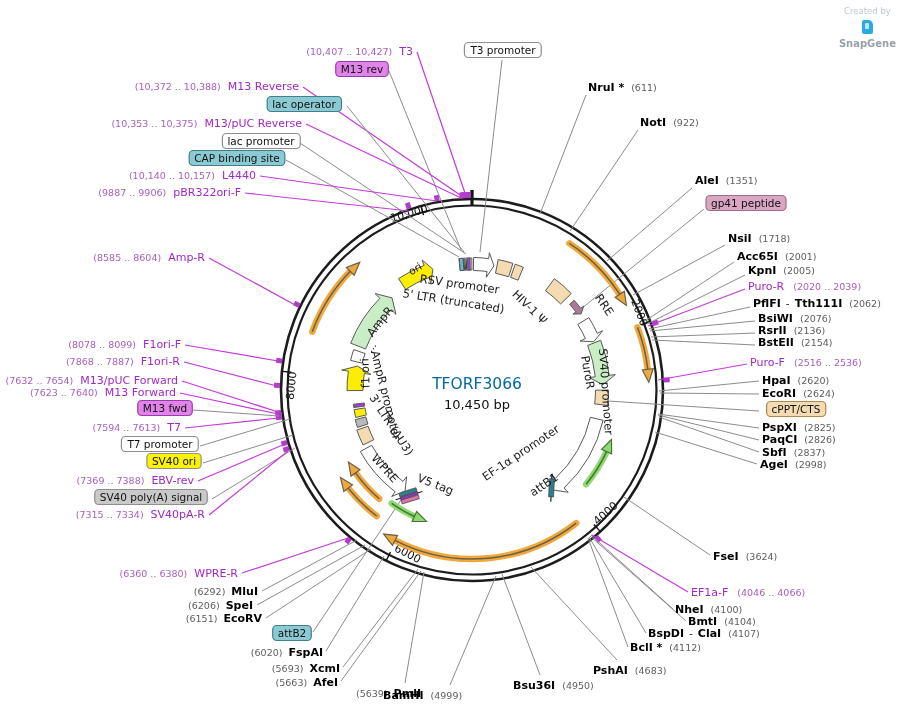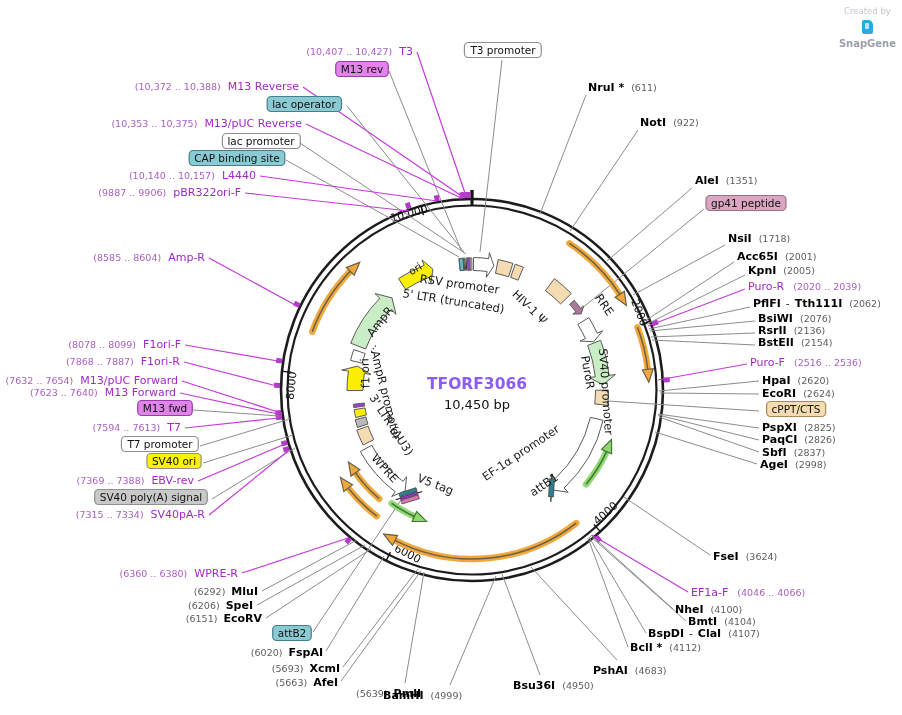--- a/index.html
+++ b/index.html
@@ -9,21 +9,21 @@
   .t-site{font-weight:bold;font-size:11px;fill:#000;}
   .t-pos{font-size:9.5px;fill:#5E5E5E;}
   .t-primer{font-size:11px;fill:#A228C6;}
   .t-ppos{font-size:9.5px;fill:#A95FC2;}
   .t-box{font-size:10.5px;fill:#111;}
   .t-mid{font-size:10.5px;fill:#222;}
   .inner-t{fill:#1A1A1A;}
   .ringnum{font-size:11px;fill:#111;}
   #center-label{position:absolute;left:477px;top:393px;transform:translate(-50%,-50%);
     text-align:center;pointer-events:none;}
-  #center-label .nm{font-weight:bold;font-size:15.5px;color:#8b5cf6;}
+  #center-label .nm{font-weight:normal;font-size:15.5px;color:#0369a1;}
   #center-label .sz{font-size:13px;color:#111;margin-top:4px;}
   #branding{position:absolute;right:6px;top:6px;display:flex;align-items:center;gap:4px;flex-direction:column;}
   #branding .cb{font-size:8.5px;color:#C2C7CE;}
   #branding .bn{font-size:10px;color:#9AA0A8;font-weight:bold;}
   #branding .logo{width:11px;height:14px;background:#29ABE2;border-radius:2px 5px 2px 2px;
     position:relative;}
   #branding .logo:after{content:"";position:absolute;left:3px;top:3px;width:4px;height:6px;
     background:#BEE6F7;border-radius:1px;}
 </style>
 </head>

